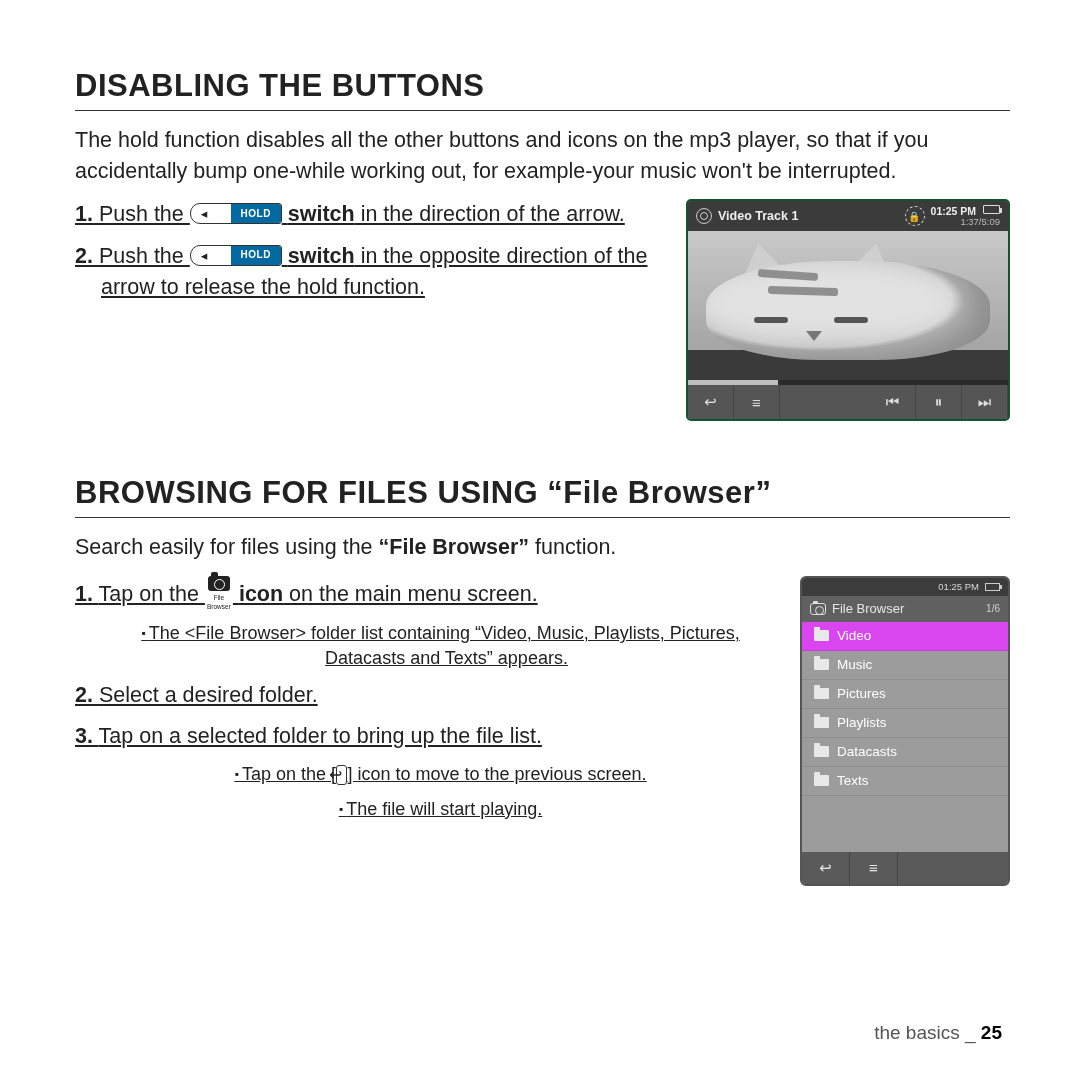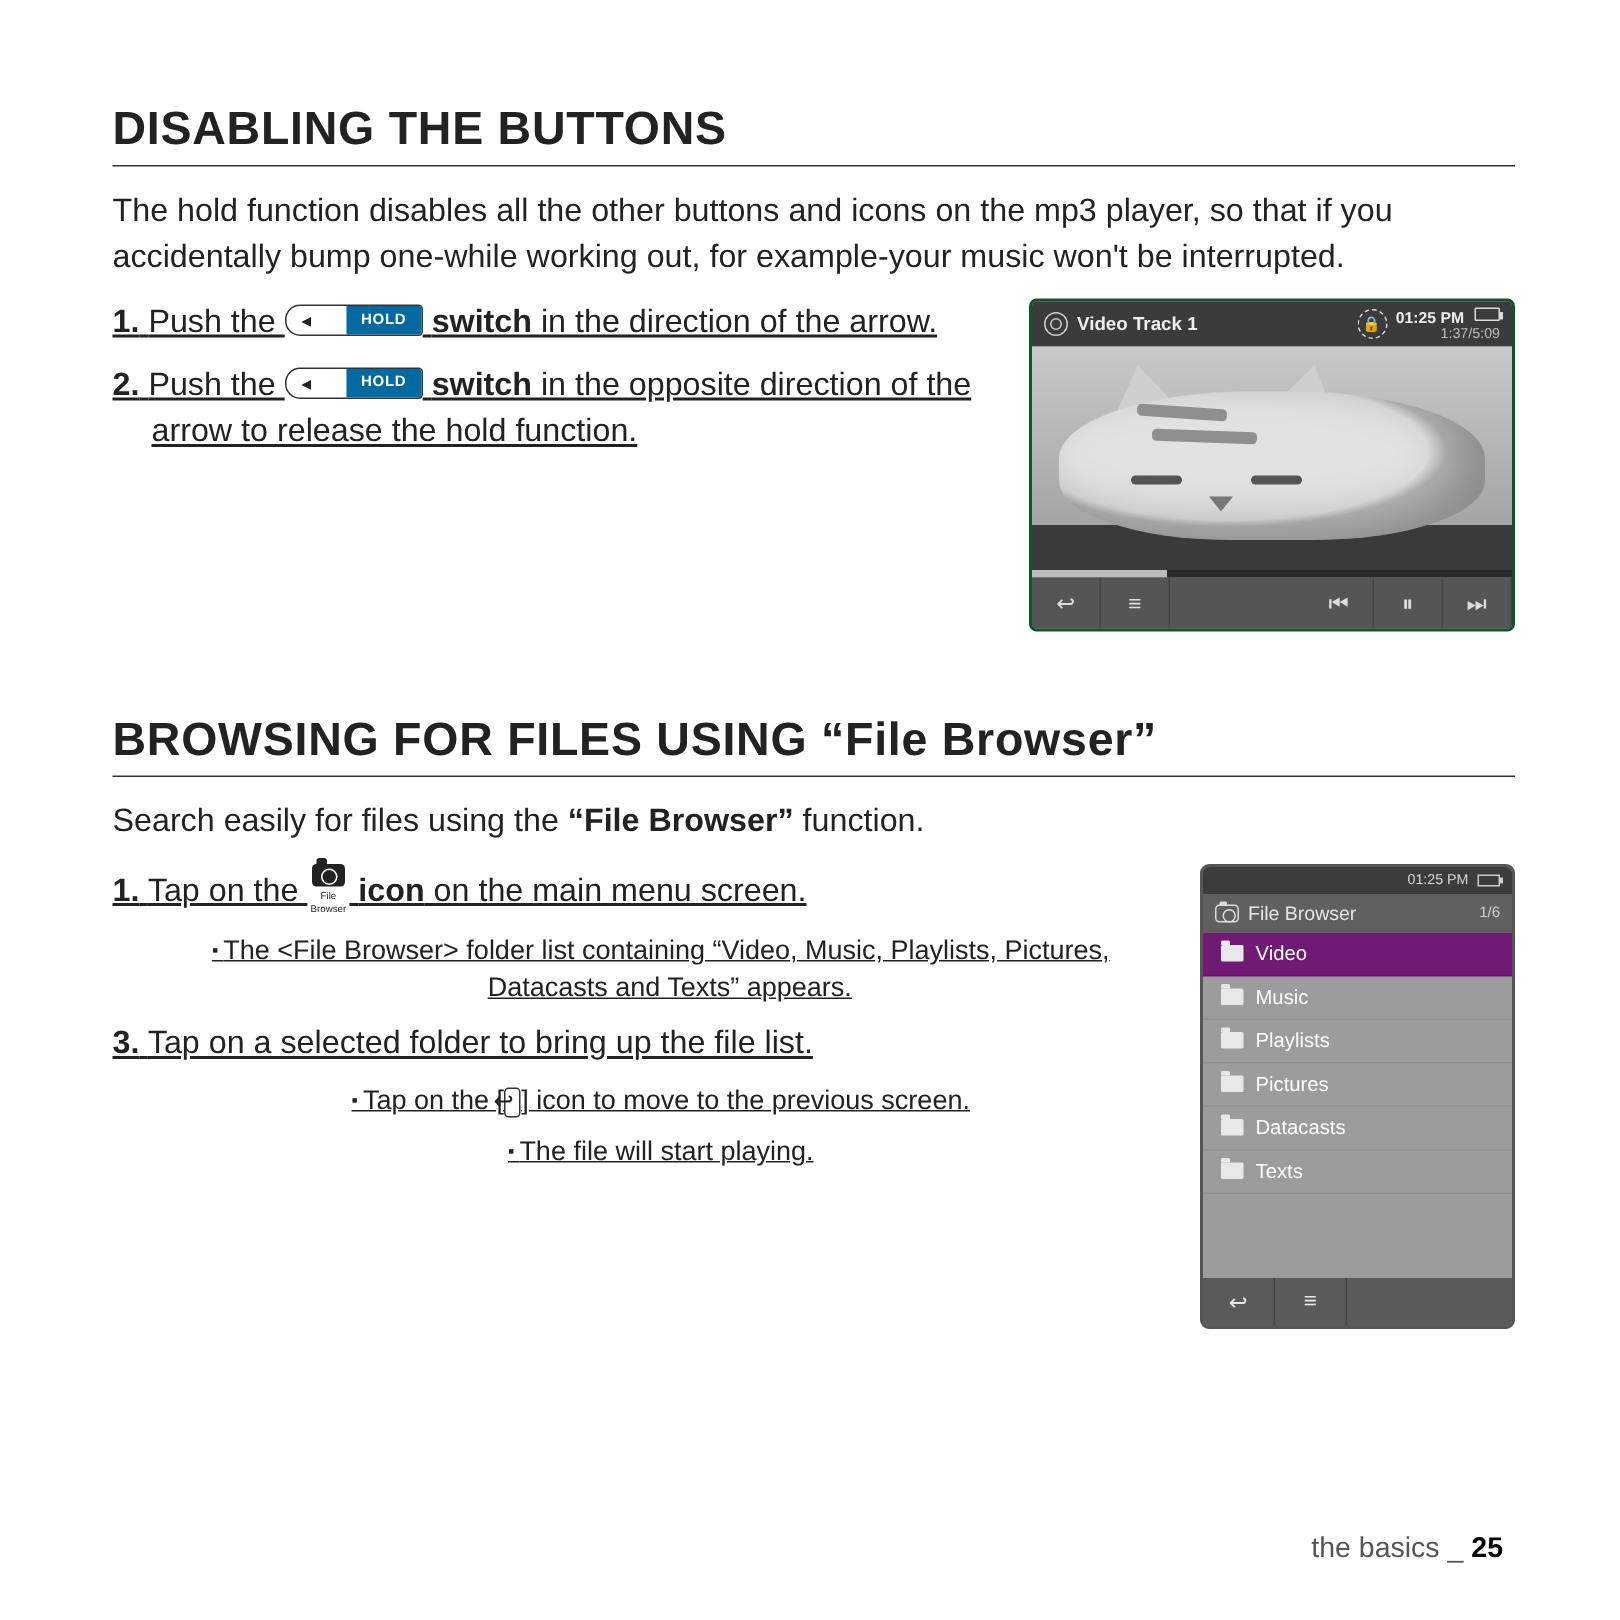--- a/index.html
+++ b/index.html
@@ -148,21 +148,21 @@
   .browser .bstat .batt2::after{content:"";position:absolute;right:-3px;top:1.5px;width:2px;height:4px;background:#ccc;}
   .browser .bhead{height:26px;background:#606060;color:#e6e6e6;display:flex;align-items:center;padding:0 8px;font-size:13px;}
   .browser .bhead .eye2{width:16px;height:12px;border:1.4px solid #ddd;border-radius:3px;margin-right:6px;position:relative;}
   .browser .bhead .eye2::before{content:"";position:absolute;left:2px;top:-3px;width:5px;height:3px;background:#ddd;border-radius:1px 1px 0 0;}
   .browser .bhead .eye2::after{content:"";position:absolute;left:4px;top:2px;width:7px;height:7px;border:1.2px solid #ddd;border-radius:50%;}
   .browser .bhead .count{margin-left:auto;font-size:10px;color:#d0d0d0;}
   .browser .list{flex:1;background:#9c9c9c;}
   .browser .item{height:29px;display:flex;align-items:center;padding:0 12px;color:#fff;font-size:13.5px;border-bottom:1px solid rgba(0,0,0,.08);}
   .browser .item .fld{width:15px;height:11px;background:#e8e8e8;border-radius:1px;margin-right:8px;position:relative;}
   .browser .item .fld::before{content:"";position:absolute;left:0;top:-3px;width:6px;height:3px;background:#e8e8e8;border-radius:1px 1px 0 0;}
-  .browser .item.sel{background:#701a75;}
+  .browser .item.sel{background:#d946ef;}
   .browser .bctrls{height:32px;background:#5a5a5a;display:flex;}
   .browser .bctrls .bb{width:48px;border-right:1px solid #444;display:flex;align-items:center;justify-content:center;color:#e6e6e6;font-size:15px;}
   
   .footer{
     position:absolute; right:78px; bottom:36px;
     font-size:19px; color:#555;
   }
   .footer .pg{ font-weight:700; color:#000000; }
   .sec2 { margin-top: 54px; }
   .sec2 .row { align-items: flex-start; }
@@ -242,20 +242,21 @@
           <span class="num">1.</span>
           <span>Tap on the </span><span class="fb-icon-inline"><div class="cam"></div><div class="lbl">File Browser</div></span>
           <span class="bold">icon</span><span> on the main menu screen.</span>
         </li>
       </ol>
       <ul class="sub">
           <li>The &lt;File Browser&gt; folder list containing “Video, Music, Playlists, Pictures, Datacasts and Texts” appears.</li>
         </ul>
 
       <ol class="steps">
+        <li><span class="num">2.</span> <span>Select a desired folder.</span></li>
         <li><span class="num">3.</span> <span>Tap on a selected folder to bring up the file list.</span></li>
       </ol>
       <ul class="sub">
           <li>
         <span>Tap on the [</span><span class="return-key">↩</span><span>] icon to move to the previous screen.</span>
       </li>
         </ul>
 
       <ul class="sub">
           <li>The file will start playing.</li>
@@ -277,25 +278,25 @@
             <div class="item sel">
               <span class="fld"></span>
               <span>Video</span>
             </div>
             <div class="item">
               <span class="fld"></span>
               <span>Music</span>
             </div>
             <div class="item">
               <span class="fld"></span>
+              <span>Pictures</span>
+            </div>
+            <div class="item">
+              <span class="fld"></span>
               <span>Playlists</span>
-            </div>
-            <div class="item">
-              <span class="fld"></span>
-              <span>Pictures</span>
             </div>
             <div class="item">
               <span class="fld"></span>
               <span>Datacasts</span>
             </div>
             <div class="item">
               <span class="fld"></span>
               <span>Texts</span>
             </div>
           </div>

